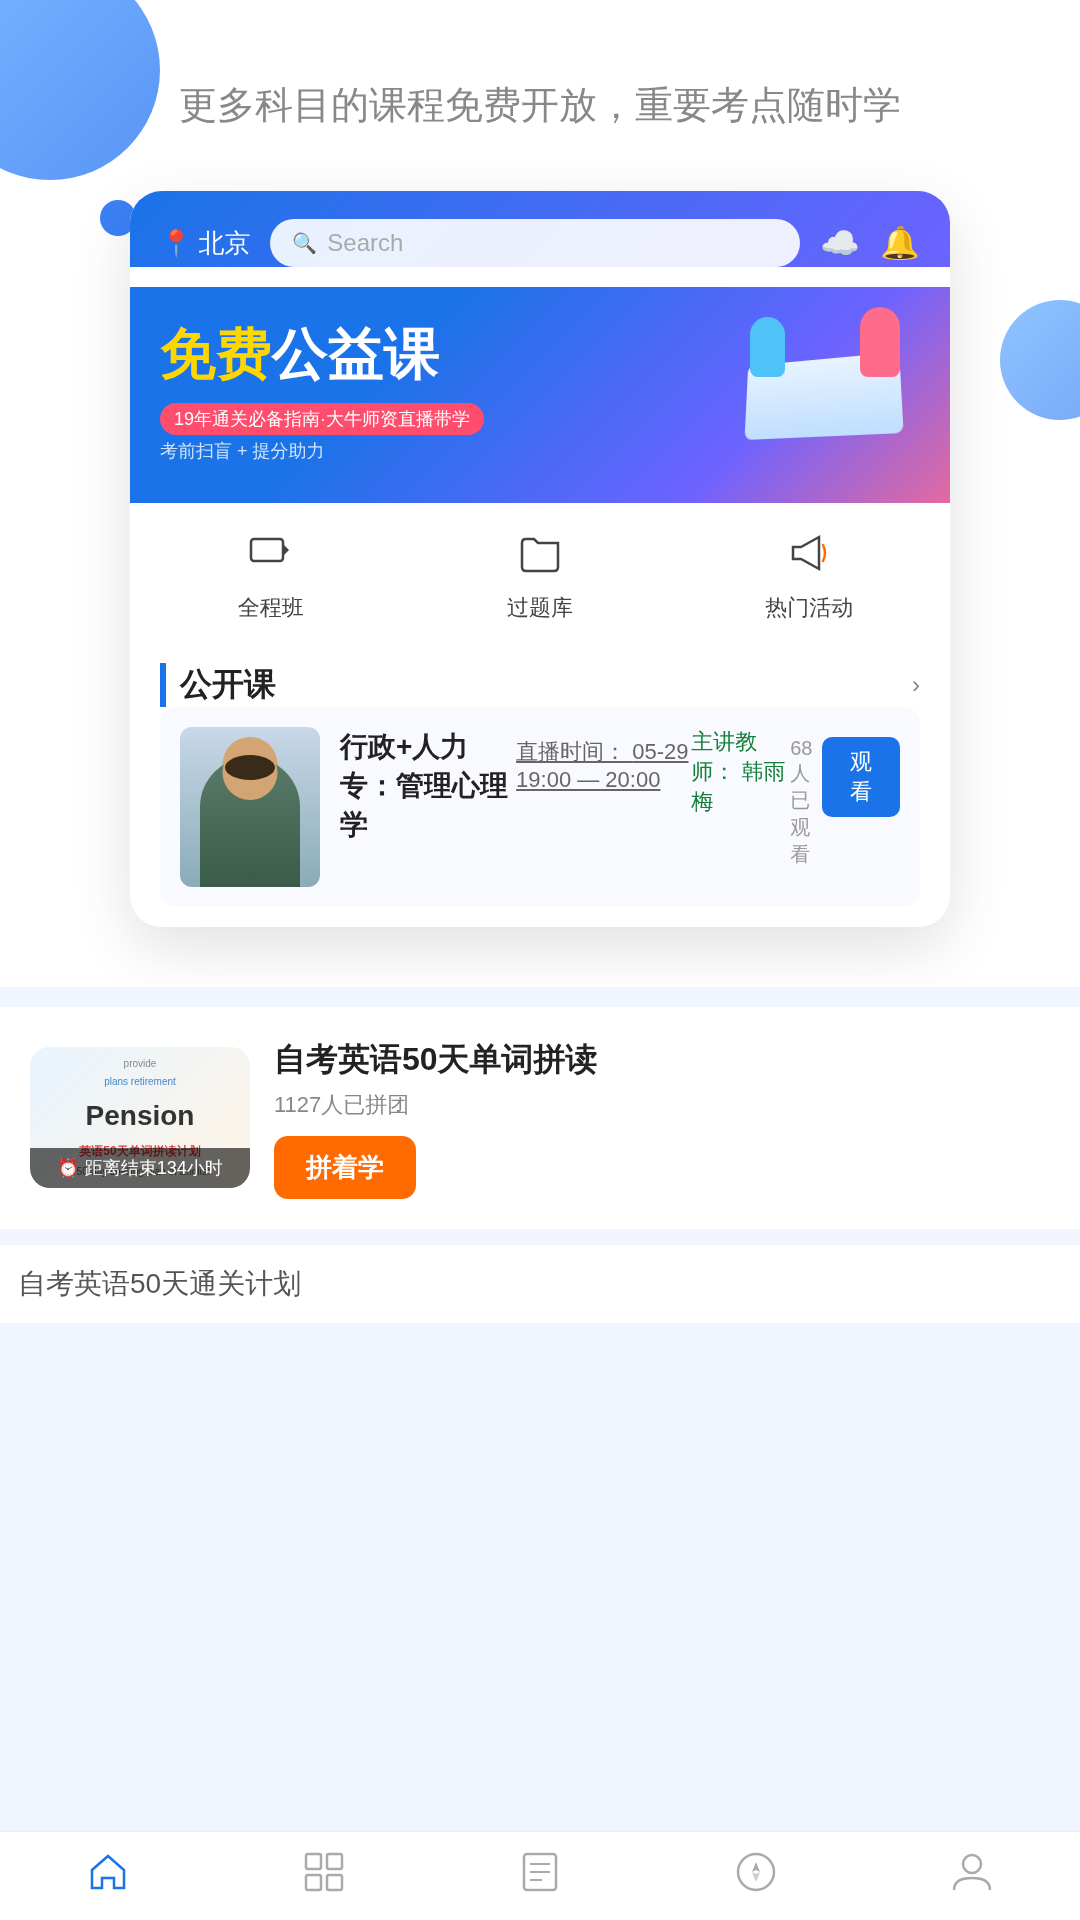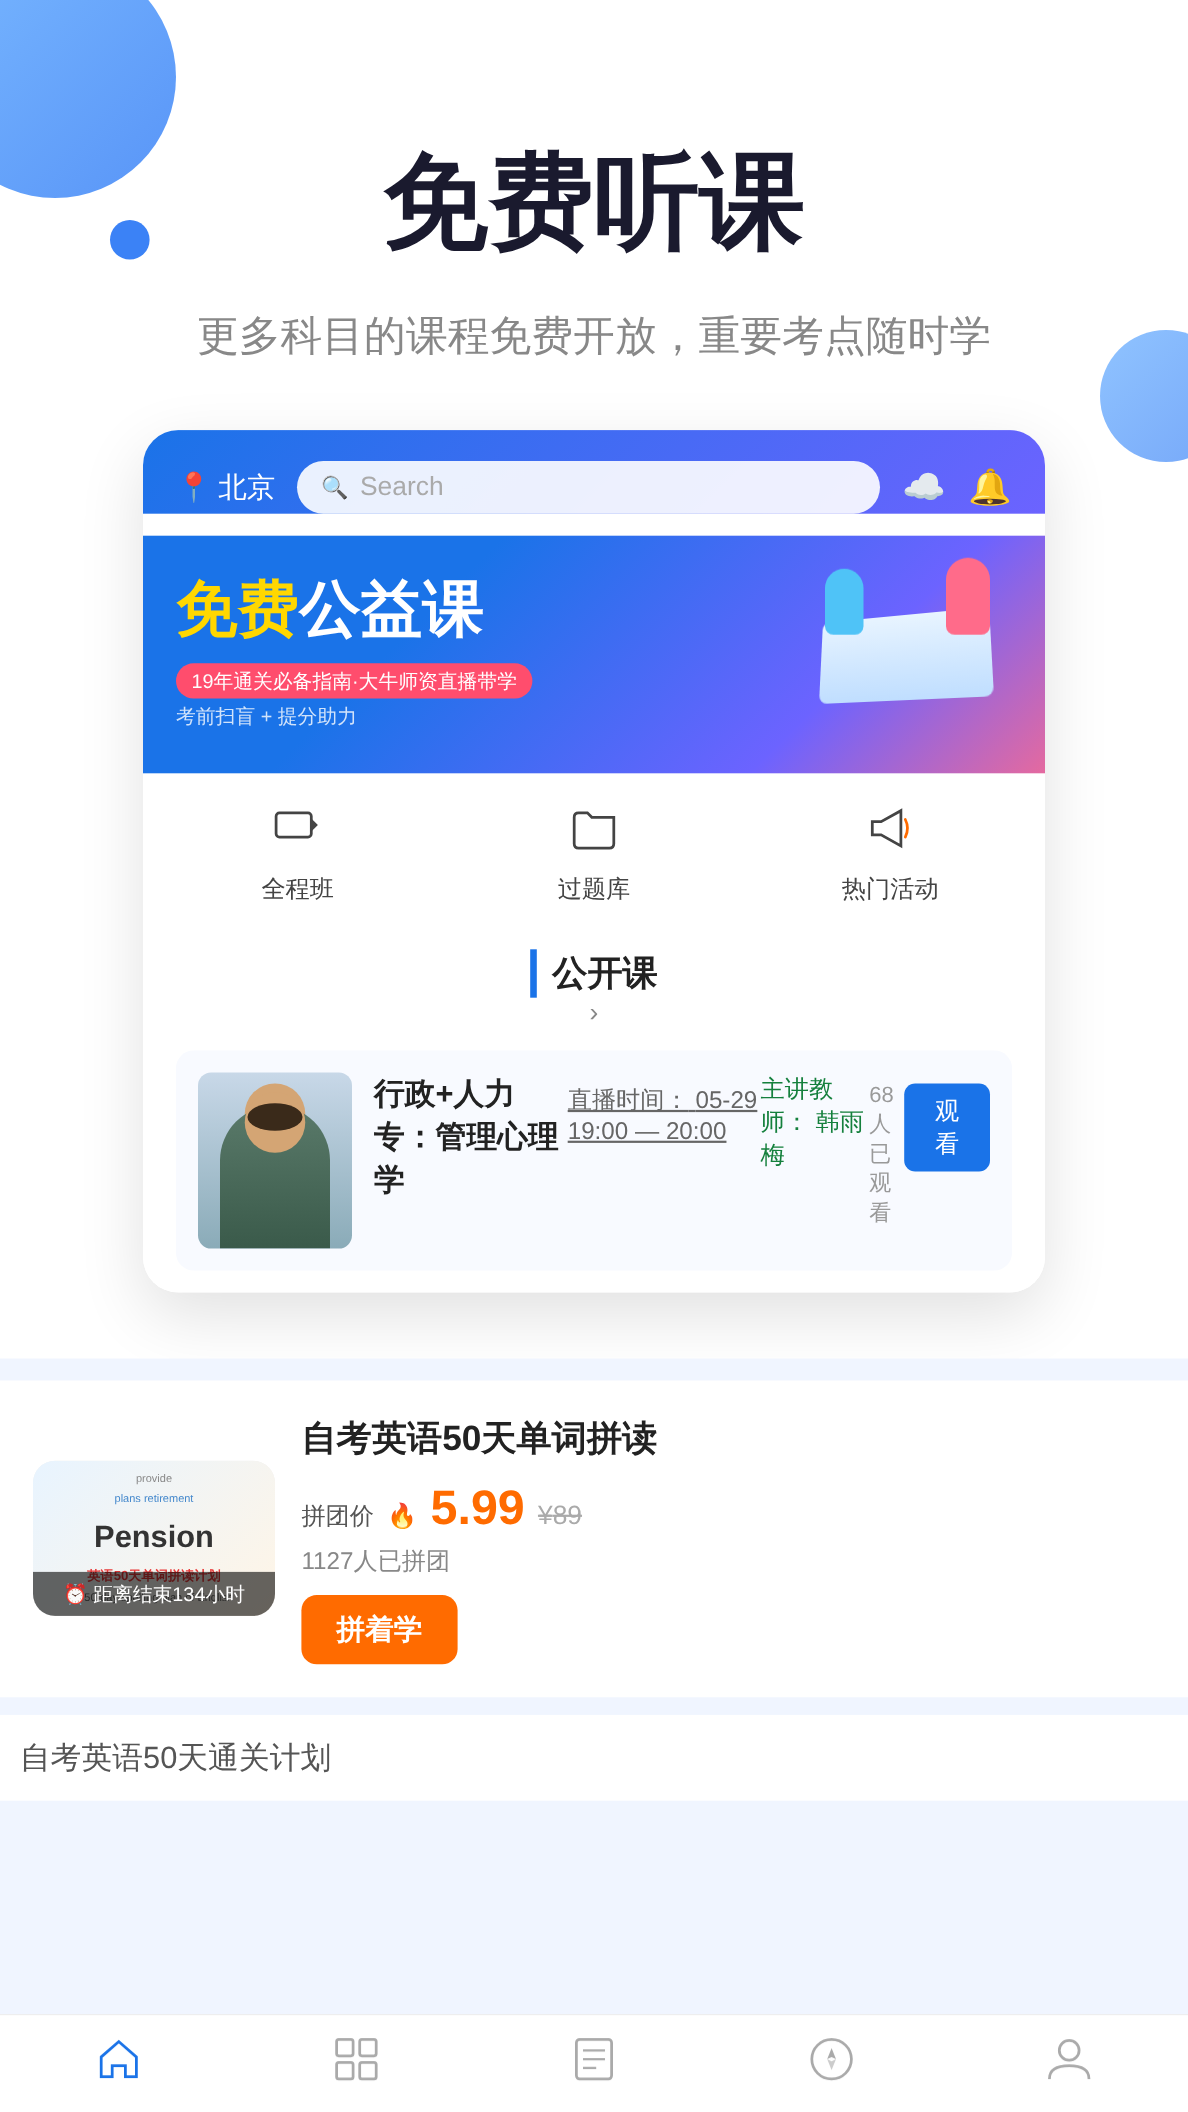--- a/index.html
+++ b/index.html
@@ -228,22 +228,20 @@
 
     
     .open-course-section {
       padding: 20px 30px;
       background: white;
     }
     .section-header {
       display: flex;
       justify-content: space-between;
       align-items: center;
-      margin-bottom: 20px;
-      flex-direction: column;
     }
     .section-title {
       font-size: 32px;
       font-weight: 700;
       color: #222;
       border-left: 6px solid #1a73e8;
       padding-left: 14px;
     }
     .section-more {
       color: #888;
@@ -471,21 +469,20 @@
 </head>
 <body>
 
 <div class="main-content">
 
   <div class="hero-section">
     <div class="hero-circle-top"></div>
     <div class="hero-circle-small"></div>
     <div class="hero-circle-right"></div>
 
-    <h1 class="hero-title">免费听课</h1>
     <p class="hero-subtitle">更多科目的课程免费开放，重要考点随时学</p>
 
     <div class="app-card-wrapper">
       <div class="app-card">
 
         <div class="app-header">
           <div class="app-header-top">
             <div class="location-label">
               <span>📍</span>
               <span>北京</span>
@@ -601,28 +598,20 @@
           <div style="color:#666;font-size:10px;">A 50-day spelling plan of English</div>
         </div>
         <div class="group-img-timer">
           <span>⏰ </span><span>距离结束134小时</span>
         </div>
       </div>
     </div>
 
     <div class="group-info">
       <div class="group-course-title">自考英语50天单词拼读</div>
-      <div class="group-price-row">
-        <span class="group-price-label">拼团价</span>
-        <span class="group-price-icon">🔥</span>
-        <span class="group-price">5.99</span>
-        <span class="group-original">
-          ¥<span>89</span>
-        </span>
-      </div>
       <div class="group-people">1127人已拼团</div>
       <button class="group-btn">拼着学</button>
     </div>
   </div>
 
   <div class="preview-section">
     <div class="preview-title">自考英语50天通关计划</div>
   </div>
 
 </div>

